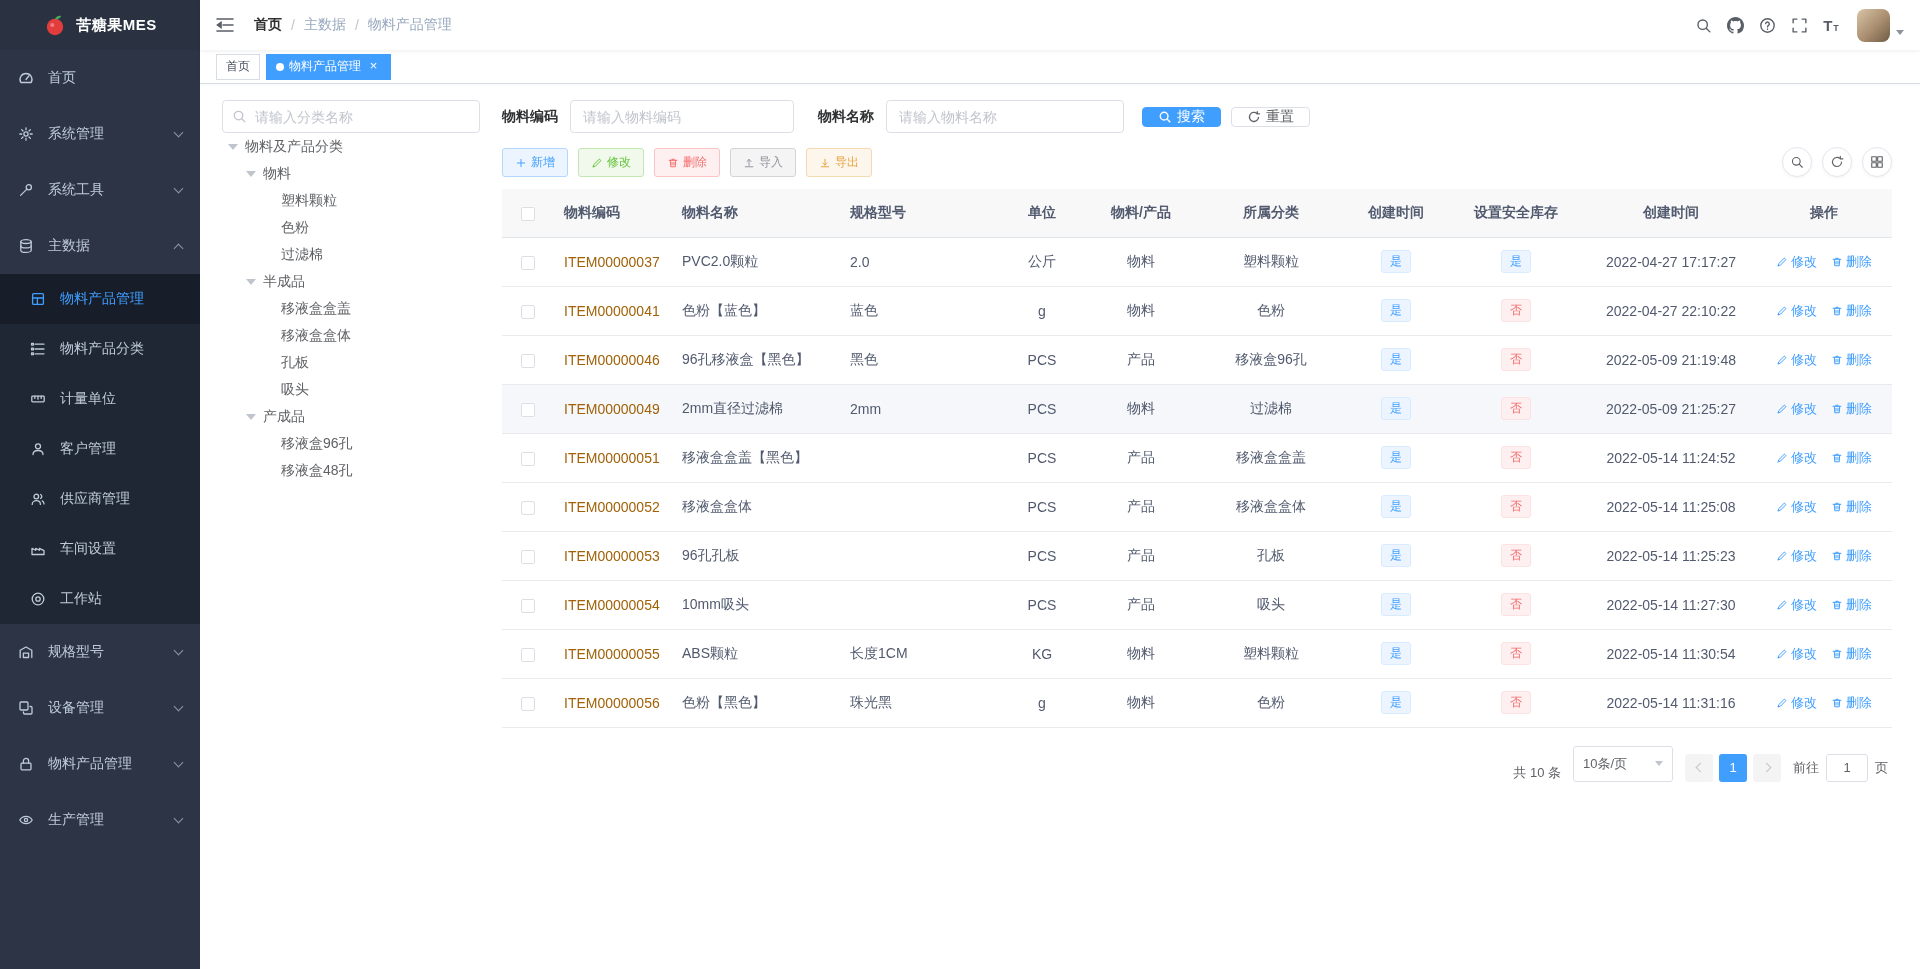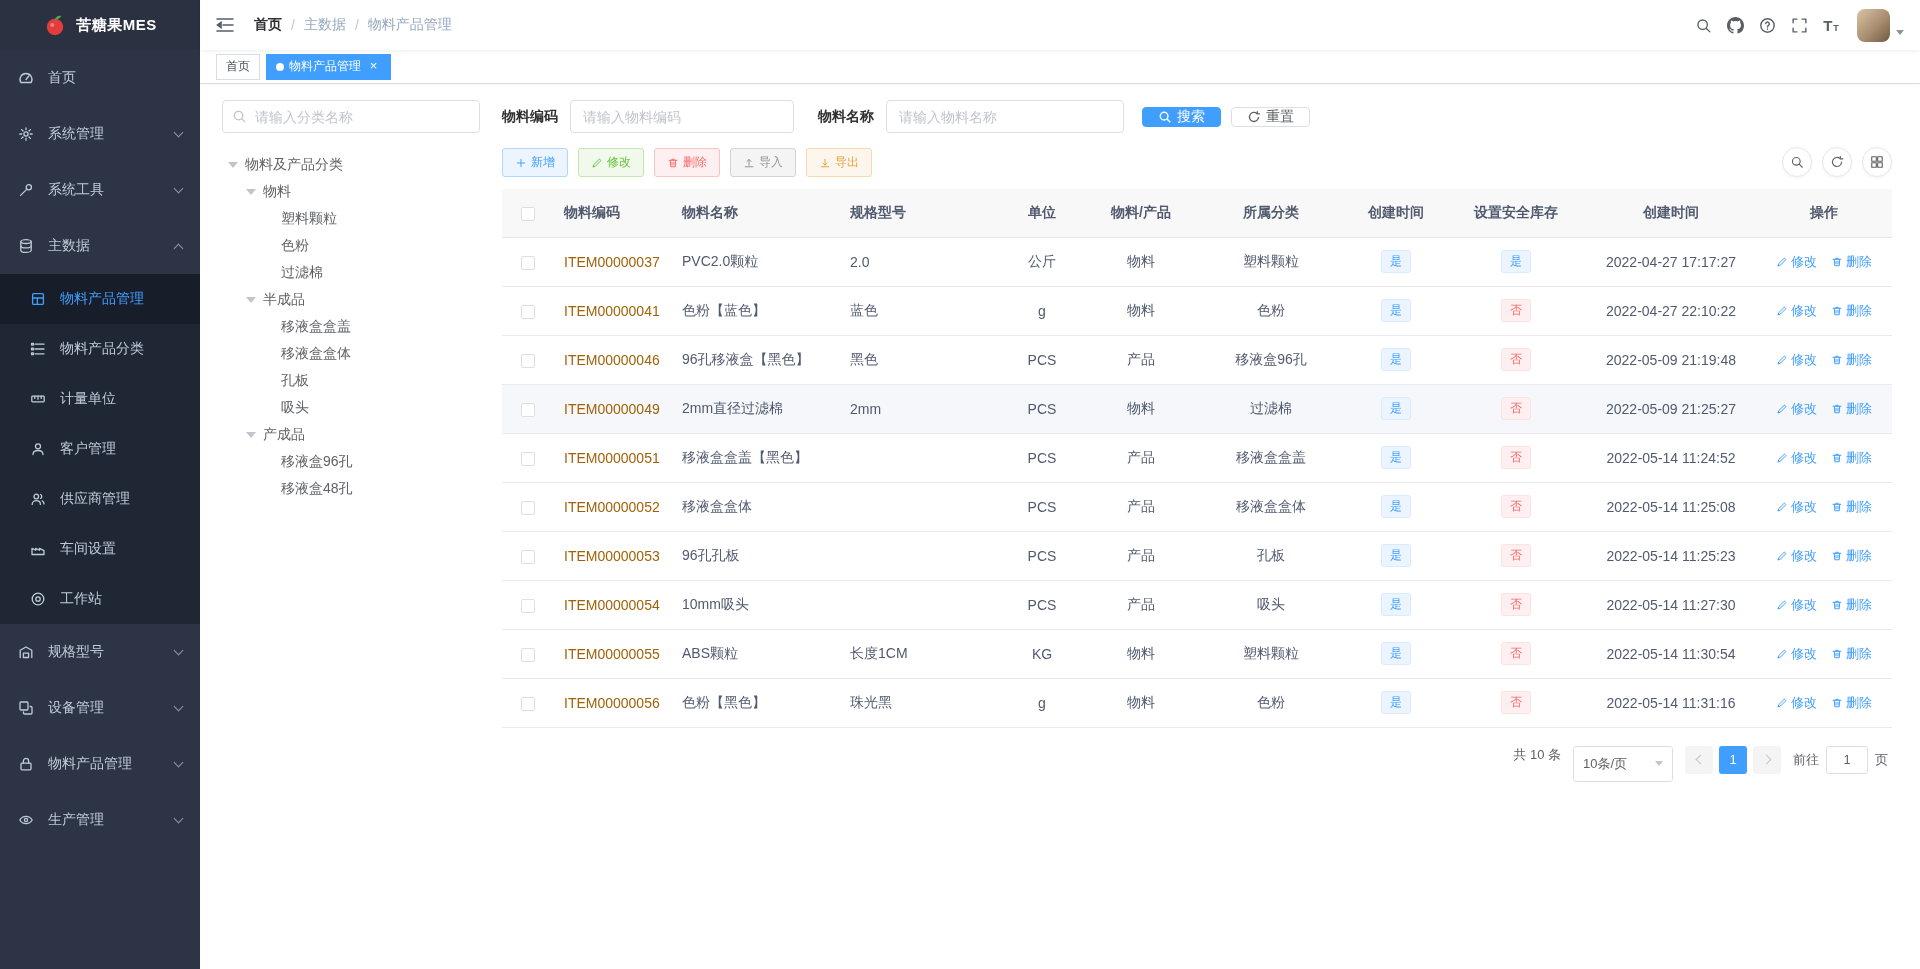--- a/index.html
+++ b/index.html
@@ -44,21 +44,21 @@
 
 .tags-view{height:34px;background:#fff;border-bottom:1px solid #d8dce5;box-shadow:0 1px 3px rgba(0,0,0,.04);display:flex;align-items:center;padding:0 16px;gap:6px;position:relative;z-index:2}
 .tag{height:26px;display:inline-flex;align-items:center;gap:5px;padding:0 9px;border:1px solid #d8dce5;background:#fff;color:#495060;font-size:12px;cursor:pointer}
 .tag.active{background:#409eff;border-color:#409eff;color:#fff}
 .tag-dot{width:8px;height:8px;border-radius:50%;background:#fff;display:inline-block}
 .tag-close{font-style:normal;font-size:13px;width:15px;height:15px;line-height:14px;text-align:center;border-radius:50%}
 
 
 .app-main{flex:1;display:flex;gap:22px;padding:16px 28px 0 22px;background:#fff;overflow:hidden}
 .tree-panel{width:258px;flex-shrink:0}
-.tree-search{position:relative;margin-bottom:18px}
+.tree-search{position:relative;margin-bottom:0}
 .tree-search-icon{position:absolute;left:10px;top:9px;width:15px;height:15px;color:#c0c4cc}
 .tree-search-input{width:100%;height:33px;border:1px solid #dcdfe6;border-radius:4px;padding:0 10px 0 32px;font-size:14px;color:#606266;outline:none}
 .tree-search-input::placeholder{color:#c0c4cc}
 .tree-node{height:27px;display:flex;align-items:center;font-size:14px;color:#606266;cursor:pointer;white-space:nowrap}
 .tree-caret{width:0;height:0;border-left:5px solid transparent;border-right:5px solid transparent;border-top:6px solid #c0c4cc;margin-right:7px;flex-shrink:0}
 .tree-caret-ph{width:17px;flex-shrink:0;display:inline-block}
 
 .table-panel{flex:1;min-width:0;display:flex;flex-direction:column}
 .filter-bar{display:flex;align-items:center;margin-bottom:14px}
 .filter-label{font-weight:700;font-size:14px;color:#303133;margin-right:12px;white-space:nowrap}
@@ -92,21 +92,21 @@
 .al-center{text-align:center}
 .link{color:#a16207;cursor:pointer;text-decoration:none}
 .badge{display:inline-block;padding:3px 8px;border-radius:3px;font-size:12px;line-height:1.3}
 .badge-yes{background:#ecf5ff;color:#409eff;border:1px solid #d9ecff}
 .badge-no{background:#fef0f0;color:#f56c6c;border:1px solid #fde2e2}
 .cbx{display:inline-block;width:14px;height:14px;border:1px solid #dcdfe6;border-radius:2px;background:#fff;vertical-align:middle;cursor:pointer}
 .op-link{color:#409eff;font-size:13px;margin:0 7px;cursor:pointer;text-decoration:none;display:inline-flex;align-items:center;gap:3px}
 .op-svg{width:12px;height:12px}
 
 
-.pagination{display:flex;align-items:flex-start;justify-content:flex-end;margin-top:18px;font-size:13px;color:#606266;gap:12px;padding-right:4px}
+.pagination{display:flex;align-items:flex-end;justify-content:flex-end;margin-top:18px;font-size:13px;color:#606266;gap:12px;padding-right:4px}
 .page-size{width:100px;height:36px;border:1px solid #dcdfe6;border-radius:3px;display:flex;align-items:center;justify-content:space-between;padding:8px 9px;cursor:pointer;color:#606266}
 .page-size .caret-down{margin:0;border-top-color:#c0c4cc}
 .page-group{display:flex;align-items:center;gap:6px}
 .page-btn{min-width:28px;height:28px;border-radius:3px;background:#f4f4f5;display:flex;align-items:center;justify-content:center;color:#606266;cursor:pointer;font-size:13px}
 .page-btn.active{background:#409eff;color:#fff}
 .chev-l{width:7px;height:7px;border-left:1.5px solid #c0c4cc;border-bottom:1.5px solid #c0c4cc;transform:rotate(45deg);margin-left:2px}
 .chev-r{width:7px;height:7px;border-left:1.5px solid #c0c4cc;border-bottom:1.5px solid #c0c4cc;transform:rotate(225deg);margin-right:2px}
 .goto{display:flex;align-items:center;gap:7px}
 .goto-input{width:42px;height:28px;border:1px solid #dcdfe6;border-radius:3px;text-align:center;font-size:13px;color:#606266;outline:none}
 </style>

